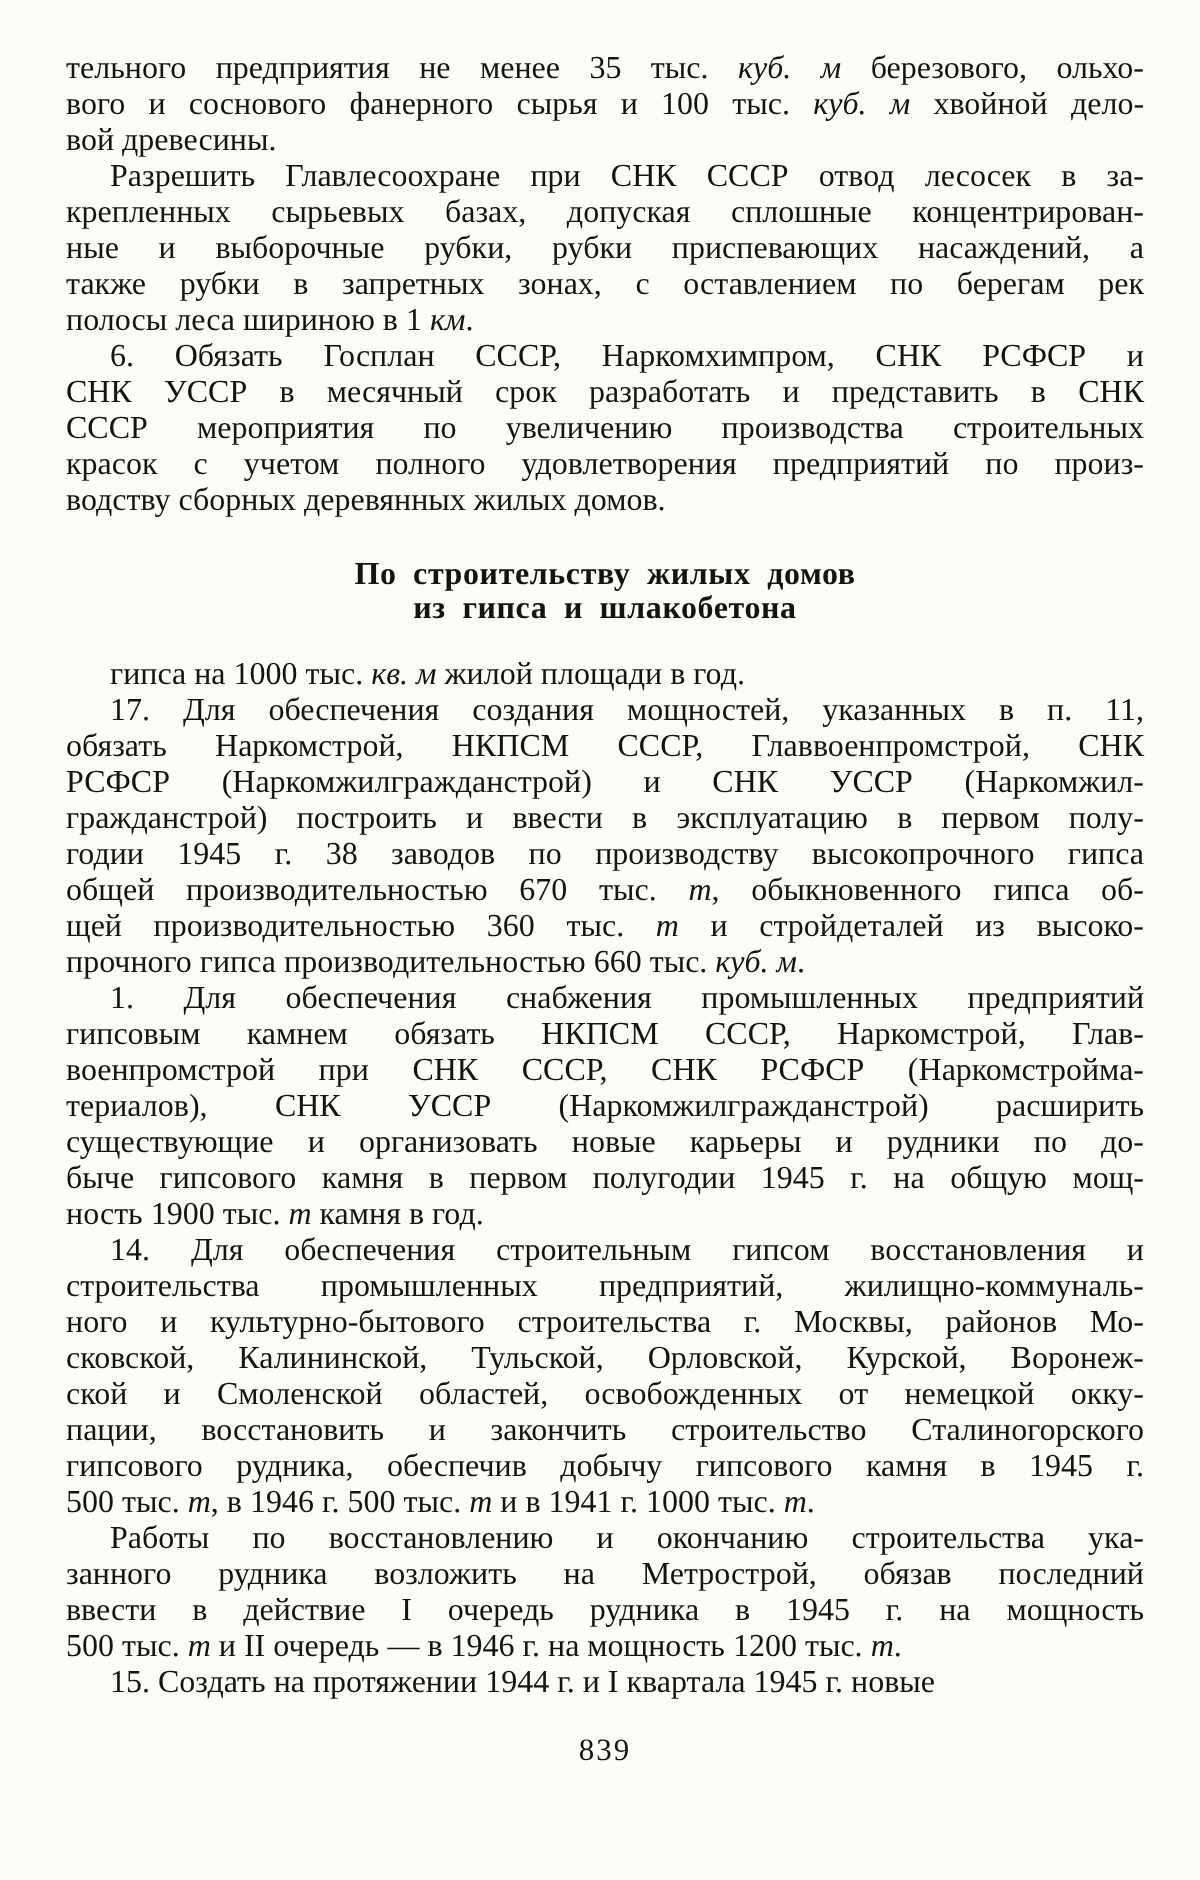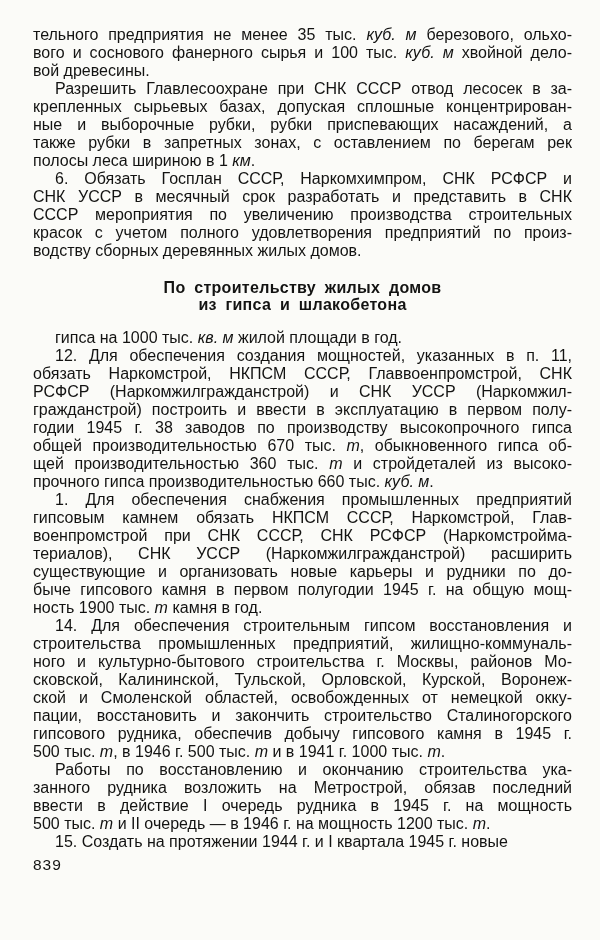--- a/index.html
+++ b/index.html
@@ -8,21 +8,21 @@
     background: #e8e8e6;
   }
   .page {
     position: relative;
     width: 600px;
     height: 940px;
     margin: 0;
     background: #fbfbf8;
     box-sizing: border-box;
     padding: 26px 28px 0 33px;
-    font-family: Liberation Sans, sans-serif;
+    font-family: Liberation Serif, serif;
     color: #131312;
     overflow: hidden;
   }
   .body-text {
     font-size: 16px;
     line-height: 18px;
   }
   .para .line {
     text-align: justify;
     text-align-last: justify;
@@ -43,22 +43,22 @@
     word-spacing: 4px;
   }
   .heading .line {
     text-align: center;
     text-align-last: center;
   }
   em {
     font-style: italic;
   }
   .page-number {
-    margin-top: 5px;
-    text-align: left;
+    margin-top: 16px;
+    text-align: center;
     font-size: 15.5px;
     letter-spacing: 1px;
   }
 </style>
 </head>
 <body>
 
 <div class="page">
   <div class="body-text" id="blocks">
       <div class="para">
@@ -81,21 +81,21 @@
         <div class="line last"><span>водству сборных деревянных жилых домов.</span></div>
       </div>
       <div class="heading">
         <div class="line"><span>По строительству жилых домов</span></div>
         <div class="line last"><span>из гипса и шлакобетона</span></div>
       </div>
       <div class="para indent">
         <div class="line last"><span>гипса на 1000 тыс. </span><em>кв. м</em><span> жилой площади в год.</span></div>
       </div>
       <div class="para indent">
-        <div class="line"><span>12. Для обеспечения создания мощностей, указанных в п. 11,</span></div>
+        <div class="line"><span>17. Для обеспечения создания мощностей, указанных в п. 11,</span></div>
         <div class="line"><span>обязать Наркомстрой, НКПСМ СССР, Главвоенпромстрой, СНК</span></div>
         <div class="line"><span>РСФСР (Наркомжилгражданстрой) и СНК УССР (Наркомжил-</span></div>
         <div class="line"><span>гражданстрой) построить и ввести в эксплуатацию в первом полу-</span></div>
         <div class="line"><span>годии 1945 г. 38 заводов по производству высокопрочного гипса</span></div>
         <div class="line"><span>общей производительностью 670 тыс. </span><em>т</em><span>, обыкновенного гипса об-</span></div>
         <div class="line"><span>щей производительностью 360 тыс. </span><em>т</em><span> и стройдеталей из высоко-</span></div>
         <div class="line last"><span>прочного гипса производительностью 660 тыс. </span><em>куб. м</em><span>.</span></div>
       </div>
       <div class="para indent">
         <div class="line"><span>1. Для обеспечения снабжения промышленных предприятий</span></div>

